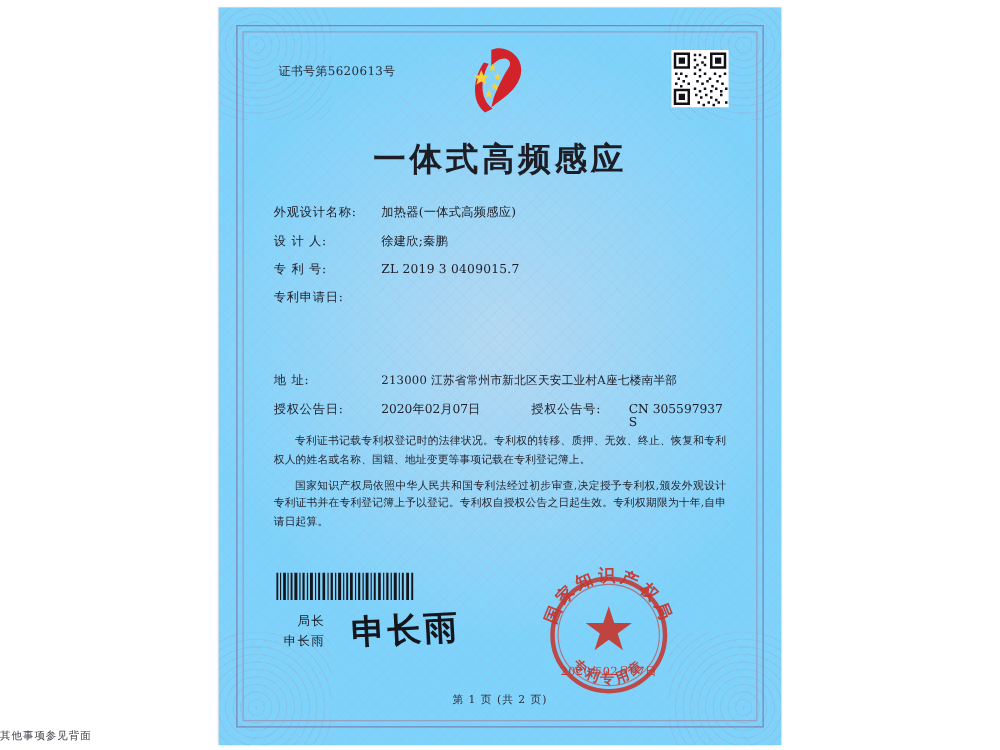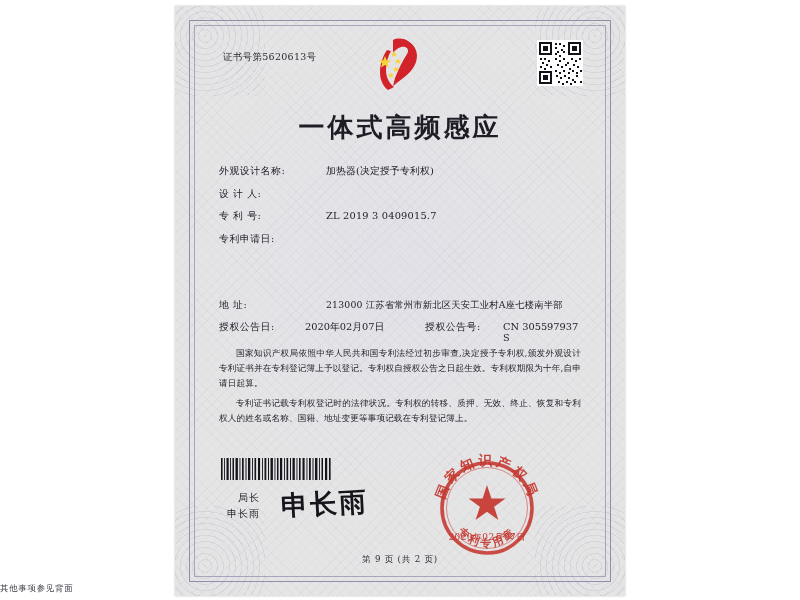--- a/index.html
+++ b/index.html
@@ -19,21 +19,21 @@
     overflow: hidden;
   }
 
   
   .certificate {
     position: absolute;
     left: 175px;
     top: 6px;
     width: 450px;
     height: 590px;
-    background: #e5e5e5;
+    background: #7dd3fc;
     box-shadow: 0 0 2px rgba(0,0,0,0.25);
     overflow: hidden;
   }
 
   
   .guilloche {
     position: absolute;
     inset: 0;
     background-image:
       repeating-linear-gradient(45deg, rgba(180,170,190,0.10) 0 1px, transparent 1px 7px),
@@ -117,21 +117,20 @@
     right: 40px;
   }
   .field-row {
     display: flex;
     align-items: baseline;
     margin-bottom: 9.5px;
     font-family: "DejaVu Serif", serif;
     font-size: 9.8px;
     color: #21212b;
     line-height: 1.35;
-    gap: 21px;
   }
   .field-label {
     flex: 0 0 86px;
     letter-spacing: 0.6px;
     white-space: nowrap;
   }
   .field-value {
     flex: 1 1 auto;
     letter-spacing: 0.2px;
     white-space: nowrap;
@@ -342,25 +341,26 @@
         </g>
       </svg>
     </div>
 
     <div class="title">一体式高频感应</div>
 
     <div class="fields">
 
       <div class="field-row">
         <div class="field-label">外观设计名称:</div>
-        <div class="field-value">加热器(决定授予专利权)</div>
+        <div class="field-value">加热器(一体式高频感应)</div>
       </div>
 
       <div class="field-row">
         <div class="field-label">设 计 人:</div>
+        <div class="field-value">徐建欣;秦鹏</div>
       </div>
 
       <div class="field-row">
         <div class="field-label">专 利 号:</div>
         <div class="field-value">ZL 2019 3 0409015.7</div>
       </div>
 
       <div class="field-row">
         <div class="field-label">专利申请日:</div>
       </div>
@@ -374,22 +374,22 @@
       <div class="pub-row">
         <div class="field-label">授权公告日:</div>
         <div class="pub-date">2020年02月07日</div>
         <div class="pub-no-label">授权公告号:</div>
         <div class="pub-no-value">CN 305597937 S</div>
       </div>
 
     </div>
 
     <div class="paras">
+      <p>专利证书记载专利权登记时的法律状况。专利权的转移、质押、无效、终止、恢复和专利权人的姓名或名称、国籍、地址变更等事项记载在专利登记簿上。</p>
       <p>国家知识产权局依照中华人民共和国专利法经过初步审查,决定授予专利权,颁发外观设计专利证书并在专利登记簿上予以登记。专利权自授权公告之日起生效。专利权期限为十年,自申请日起算。</p>
-      <p>专利证书记载专利权登记时的法律状况。专利权的转移、质押、无效、终止、恢复和专利权人的姓名或名称、国籍、地址变更等事项记载在专利登记簿上。</p>
     </div>
 
     <div class="barcode">
       <svg viewBox="0 0 110 22" width="110" height="22" aria-hidden="true">
         <g fill="#15151c">
           <rect x="0" y="0" width="1.6" height="22"></rect>
             <rect x="3" y="0" width="0.9" height="22"></rect>
           <rect x="5.5" y="0" width="2.2" height="22"></rect>
             <rect x="9" y="0" width="0.9" height="22"></rect>
           <rect x="11.5" y="0" width="1.5" height="22"></rect>
@@ -447,18 +447,18 @@
         <text font-family="'DejaVu Serif', serif" font-size="13.5" fill="#c4372f" font-weight="bold" letter-spacing="3.5" opacity="0.93">
           <textPath href="#topArc" startOffset="50%" text-anchor="middle">国家知识产权局</textPath>
         </text>
         <text font-family="'DejaVu Serif', serif" font-size="11" fill="#c4372f" font-weight="bold" letter-spacing="2.5" opacity="0.9">
           <textPath href="#botArc" startOffset="50%" text-anchor="middle">专利专用章</textPath>
         </text>
       </svg>
     </div>
     <div class="seal-date">2020年02月07日</div>
 
-    <div class="page-num">第 9 页 (共 2 页)</div>
+    <div class="page-num">第 1 页 (共 2 页)</div>
   </div>
 
   <div class="footer-note">其他事项参见背面</div>
 
 </div>
 
 </body></html>

